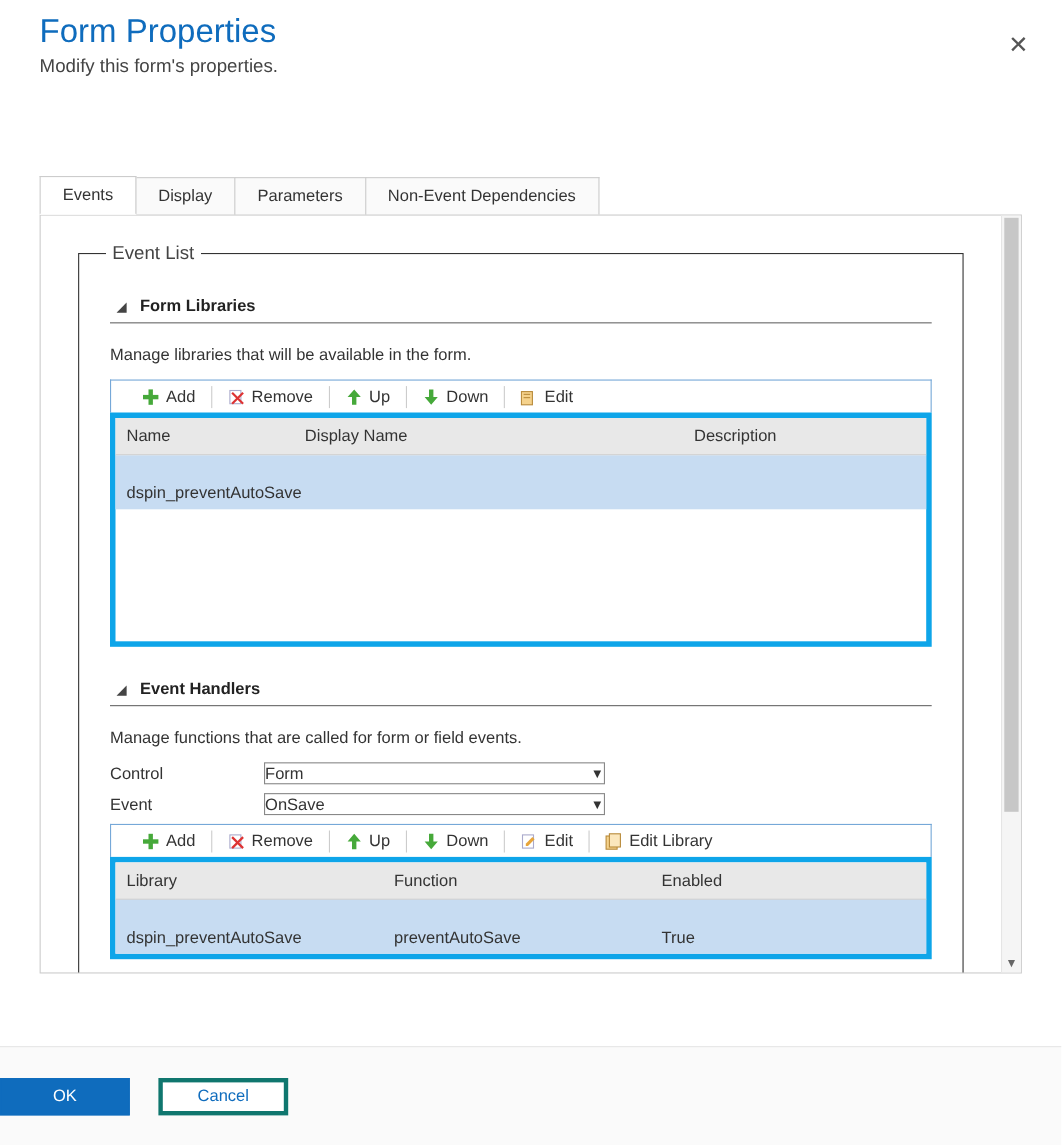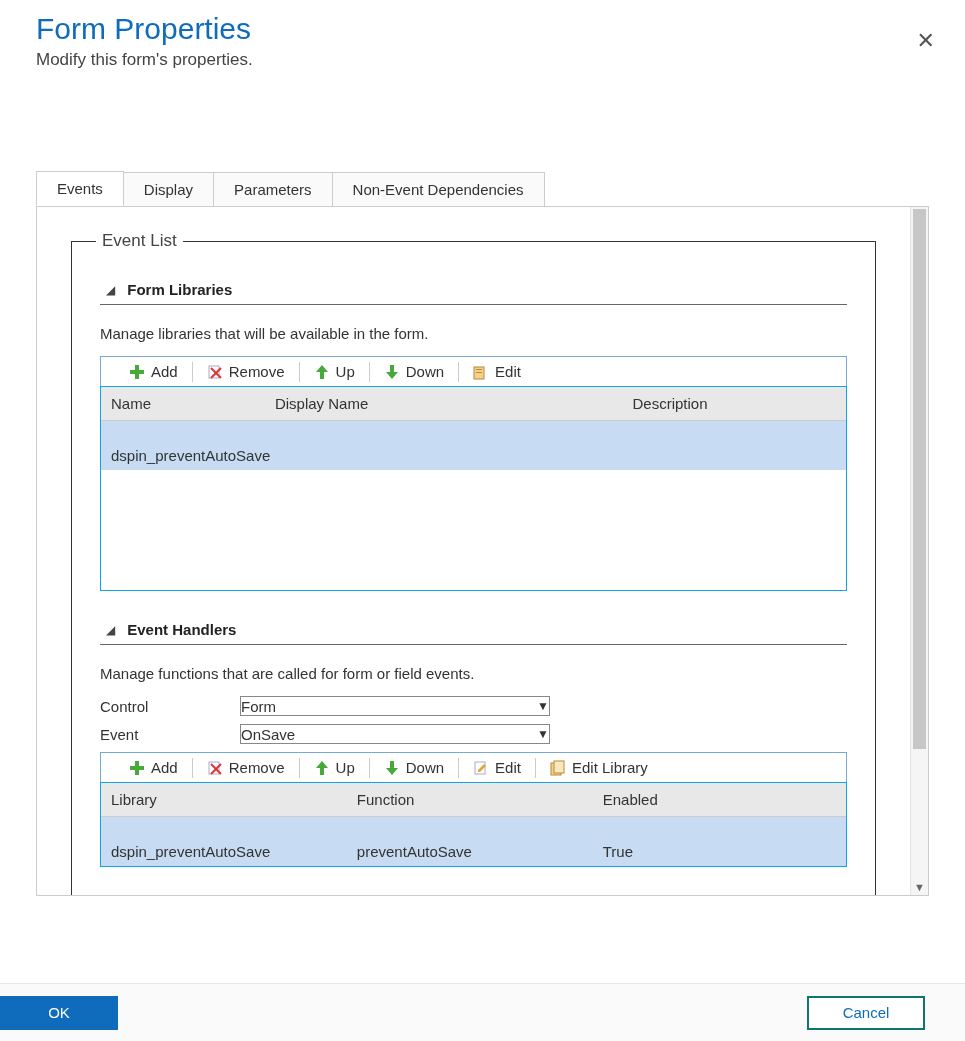--- a/index.html
+++ b/index.html
@@ -52,21 +52,20 @@
       color: #333;
       cursor: pointer;
       margin-right: -1px;
       background: #fafafa;
     }
     .tab.active {
       background: #fff;
       border-bottom: 1px solid #fff;
       position: relative;
       z-index: 2;
-      margin-top: 11px;
     }
     .content-wrap {
       position: relative;
       margin: 0 36px;
       border: 1px solid #ccc;
       height: 690px;
       display:flex;
     }
     .scroll-area {
       flex: 1;
@@ -151,21 +150,21 @@
       font-size: 15px;
       color: #333;
     }
     .tsep {
       width: 1px;
       height: 20px;
       background: #ccc;
       margin: 0 6px;
     }
     .grid {
-      border: 1px solid #0ea5e9;
+      border: 5px solid #0ea5e9;
     }
     .grid-header {
       display:flex;
       background:#e8e8e8;
       font-size: 15px;
       color: #333;
       border-bottom: 1px solid #ccc;
     }
     .grid-header > div {
       padding: 8px 10px;
@@ -208,47 +207,47 @@
       justify-content: space-between;
       padding: 0 0;
       font-size: 15px;
       background:#fff;
       cursor:pointer;
     }
     .select .chev { font-size: 12px; }
     .footer {
       position: absolute;
       bottom: 0; left: 0; right: 0;
-      height: 58px;
+      height: 90px;
       background: #fafafa;
       border-top: 1px solid #e6e6e6;
       display:flex;
       align-items:center;
-      justify-content:space-between;
+      justify-content:flex-start;
       padding-right: 40px;
-      gap: 14px;
+      gap: 26px;
     }
     .btn {
       min-width: 118px;
       height: 34px;
       display:flex;
       align-items:center;
       justify-content:center;
       font-size: 15px;
       cursor:pointer;
     }
     .btn-primary {
       background:#0F6CBD;
       color: #fff;
       border: 1px solid #0F6CBD;
     }
     .btn-secondary {
       background:#fff;
       color: #0F6CBD;
-      border: 2px solid #0f766e;
+      border: 4px solid #0f766e;
     }
     svg.icon { width:16px; height:16px; display:block; }
   </style>
 </head>
 <body>
 
 <div class="header">
   <h1 class="title">Form Properties</h1>
   <p class="subtitle">Modify this form's properties.</p>
 </div>

